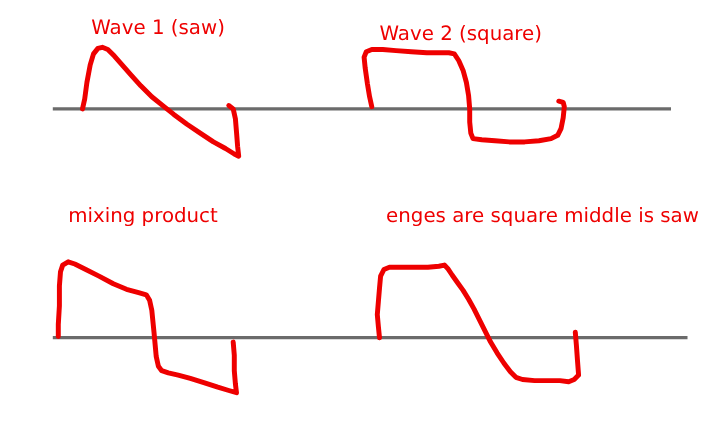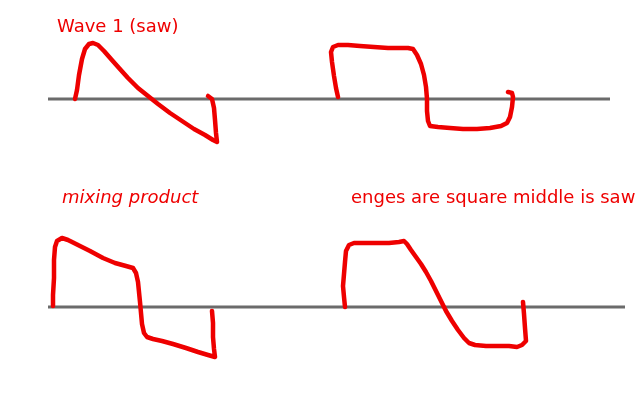--- a/index.html
+++ b/index.html
@@ -23,41 +23,42 @@
     height: 400px;
   }
   .ink-label {
     position: absolute;
     color: #ee0000;
     font-size: 18px;
     line-height: 21px;
     white-space: nowrap;
     font-family: "DejaVu Sans", sans-serif;
   }
-  .lbl-wave1 { left: 57px;  top: 15px; }
+  .lbl-wave1 { left: 83px;  top: 15px; }
   .lbl-wave2 { left: 345px; top: 20px; }
-  .lbl-mix   { left: 62px;  top: 186px; font-style: italic; }
+  .lbl-mix   { left: 62px;  top: 186px; }
   .lbl-morph { left: 351px; top: 186px; }
 </style>
 </head>
 <body>
 
 <div class="canvas">
 
   <svg class="drawing-svg" viewBox="0 0 640 400" xmlns="http://www.w3.org/2000/svg">
       <line x1="48" y1="99" x2="610" y2="99" stroke="#6b6b6b" stroke-width="3"></line>
       <line x1="48" y1="307" x2="625" y2="307" stroke="#6b6b6b" stroke-width="3"></line>
       <polyline points="75,99 77,90 79,75 82,59 85,49 89,44 93,43 98,45 104,51 111,59 119,68 128,78 138,88 148,96 158,104 170,113 182,121 194,129 205,135 213,140 217,142 216,133 215,120 214,108 212,99 208,96" fill="none" stroke="#ee0000" stroke-width="4.5" stroke-linecap="round" stroke-linejoin="round"></polyline>
       <polyline points="338,97 336,88 334,76 332,62 331,52 333,47 338,45 348,45 360,46 374,47 388,48 400,48 408,48 413,49 417,55 421,64 424,75 426,87 427,99 427,111 428,121 430,126 438,127 450,128 463,129 477,129 490,128 501,126 507,123 510,117 512,107 513,97 512,93 508,92" fill="none" stroke="#ee0000" stroke-width="4.5" stroke-linecap="round" stroke-linejoin="round"></polyline>
       <polyline points="53,306 53,295 54,278 54,260 55,247 57,241 62,238 68,240 78,245 90,251 103,258 115,263 126,266 133,268 136,273 138,282 139,292 140,302 141,313 142,324 144,333 147,337 153,339 162,341 173,344 186,348 198,352 208,355 215,357 214,349 213,337 213,323 212,311" fill="none" stroke="#ee0000" stroke-width="4.5" stroke-linecap="round" stroke-linejoin="round"></polyline>
       <polyline points="345,307 344,297 343,286 344,274 345,262 346,251 349,245 354,243 363,243 376,243 389,243 399,242 404,241 407,244 411,250 416,257 421,264 426,272 431,281 436,291 441,301 446,311 452,321 458,330 464,338 469,343 475,345 486,346 498,346 509,346 517,347 522,345 526,341 525,328 524,314 523,302" fill="none" stroke="#ee0000" stroke-width="4.5" stroke-linecap="round" stroke-linejoin="round"></polyline>
     </svg>
 
   <div class="ink-label lbl-wave1">Wave 1 (saw)</div>
 
+  <div class="ink-label lbl-wave2">Wave 2 (square)</div>
 
   <div class="ink-label lbl-mix">
     <div>mixing product</div>
   </div>
 
   <div class="ink-label lbl-morph">
     <div>enges are square middle is saw</div>
   </div>
 
 </div>

